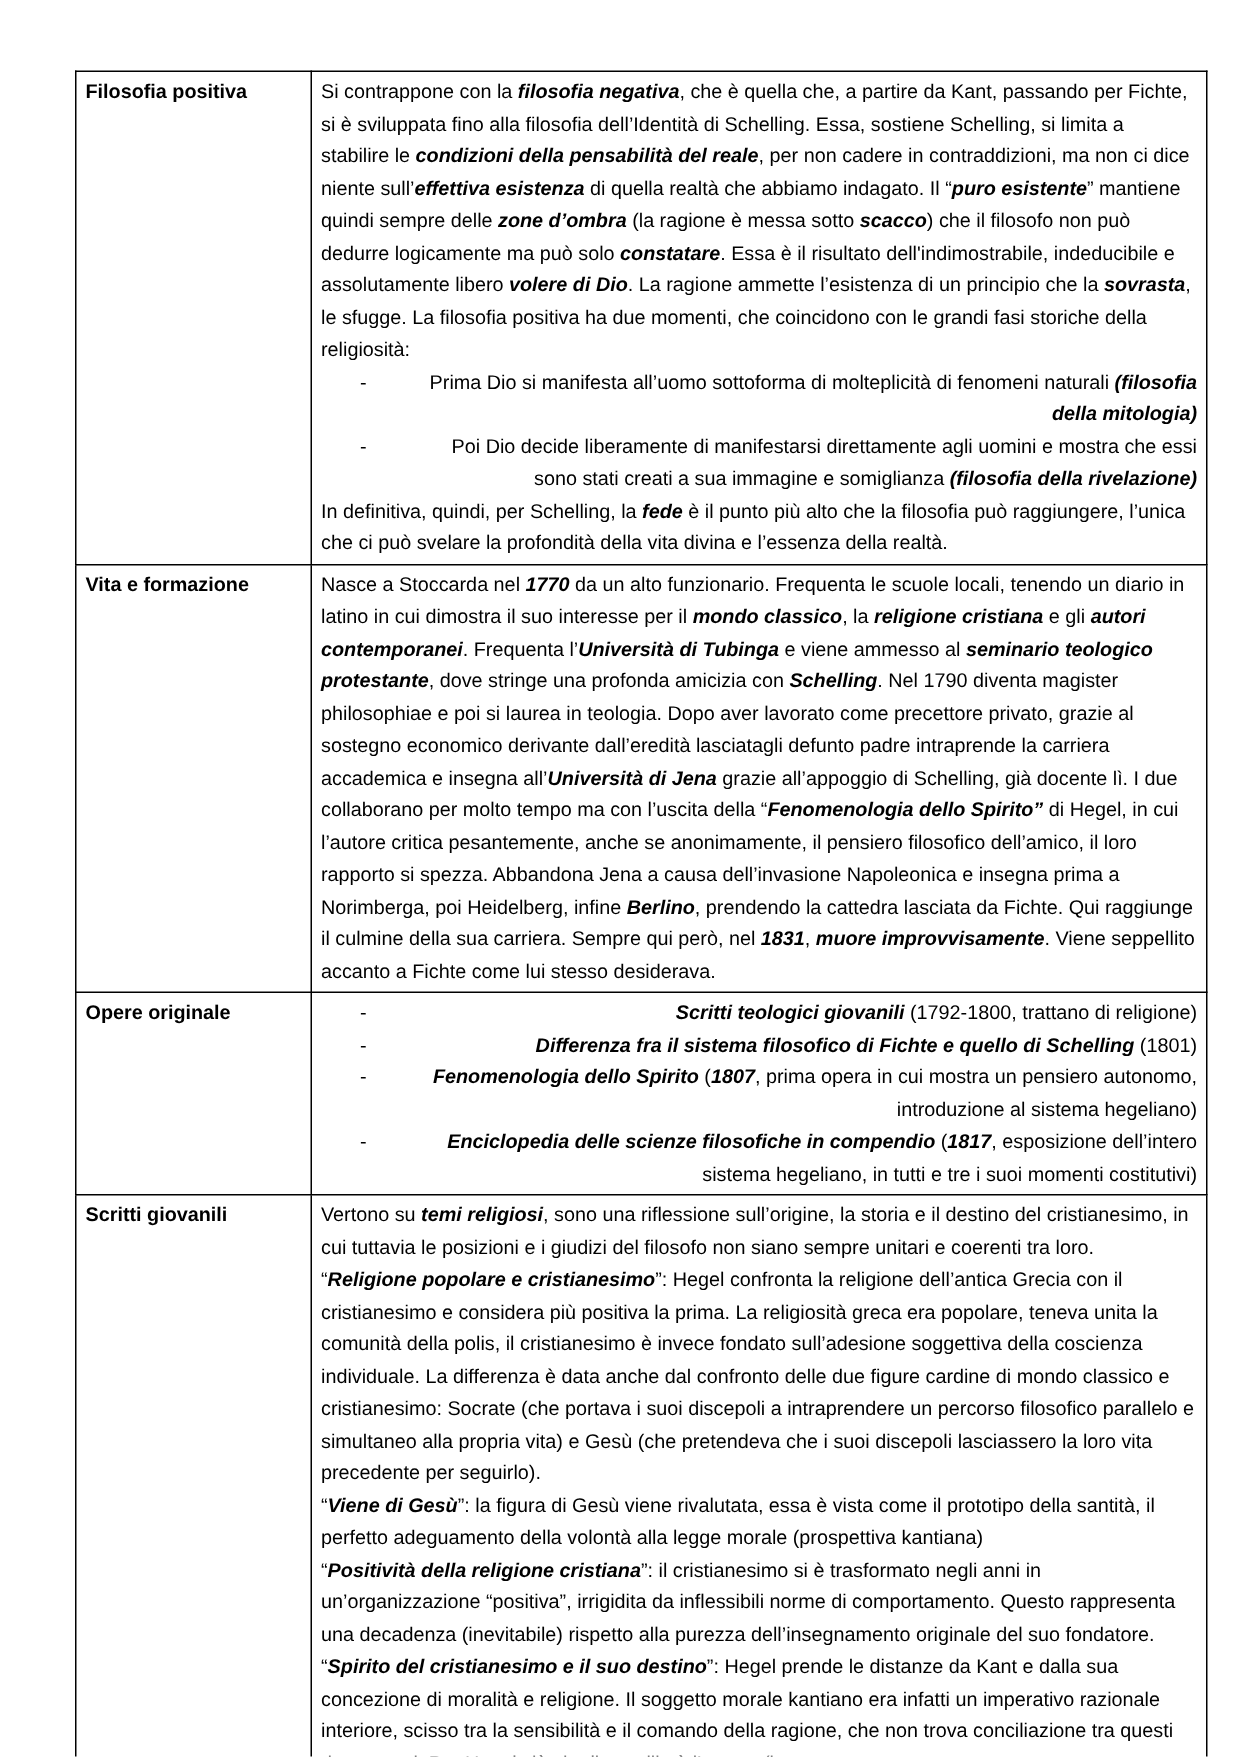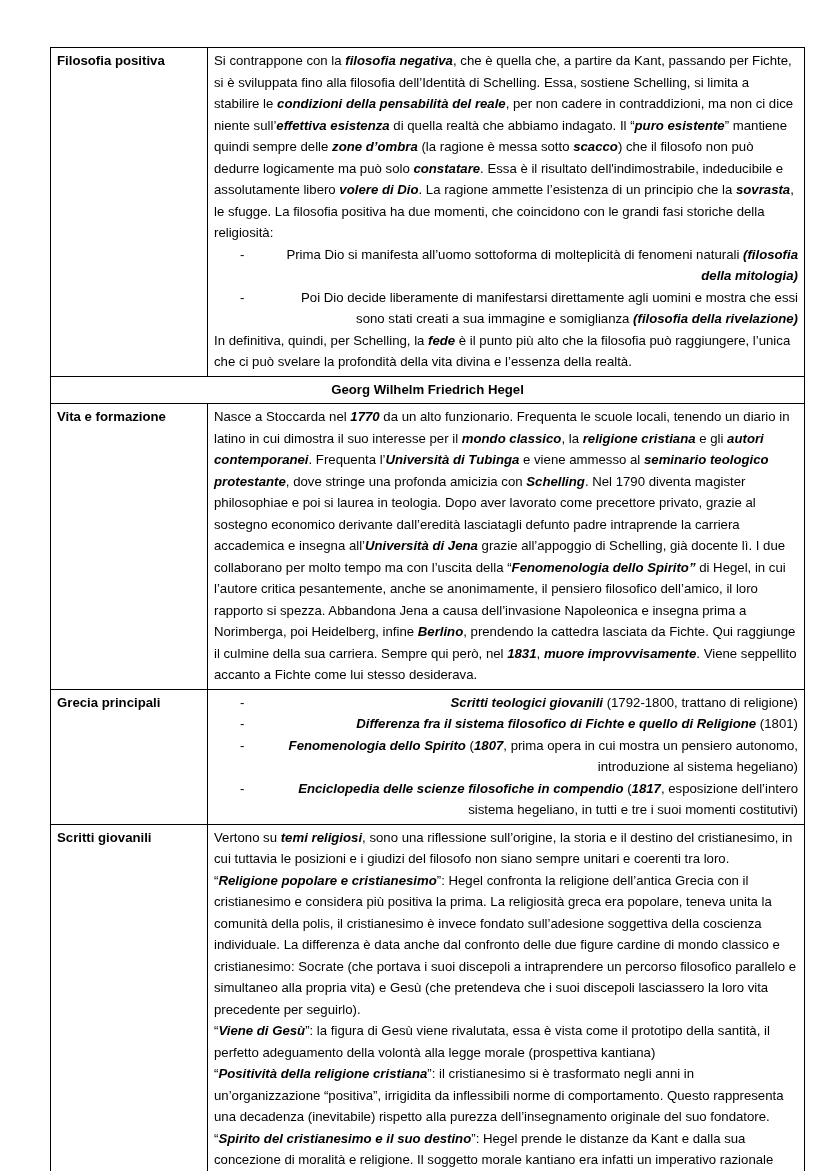--- a/index.html
+++ b/index.html
@@ -84,34 +84,31 @@
           <td class="body-cell">
             <p class="para">Si contrappone con la <b>filosofia negativa</b>, che è quella che, a partire da Kant, passando per Fichte, si è sviluppata fino alla filosofia dell’Identità di Schelling. Essa, sostiene Schelling, si limita a stabilire le <b>condizioni della pensabilità del reale</b>, per non cadere in contraddizioni, ma non ci dice niente sull’<b>effettiva esistenza</b> di quella realtà che abbiamo indagato. Il “<b>puro esistente</b>” mantiene quindi sempre delle <b>zone d’ombra</b> (la ragione è messa sotto <b>scacco</b>) che il filosofo non può dedurre logicamente ma può solo <b>constatare</b>. Essa è il risultato dell'indimostrabile, indeducibile e assolutamente libero <b>volere di Dio</b>. La ragione ammette l’esistenza di un principio che la <b>sovrasta</b>, le sfugge. La filosofia positiva ha due momenti, che coincidono con le grandi fasi storiche della religiosità:</p>
             <ul class="dash-list">
               <li>Prima Dio si manifesta all’uomo sottoforma di molteplicità di fenomeni naturali <b>(filosofia della mitologia)</b></li>
               <li>Poi Dio decide liberamente di manifestarsi direttamente agli uomini e mostra che essi sono stati creati a sua immagine e somiglianza <b>(filosofia della rivelazione)</b></li>
             </ul>
             <p class="para">In definitiva, quindi, per Schelling, la <b>fede</b> è il punto più alto che la filosofia può raggiungere, l’unica che ci può svelare la profondità della vita divina e l’essenza della realtà.</p>
           </td>
         </tr>
         <tr>
-          <td class="section-header" colspan="2">Georg Wilhelm Friedrich Hegel</td>
-        </tr>
-        <tr>
           <td class="label-cell">Vita e formazione</td>
           <td class="body-cell">
             <p class="para">Nasce a Stoccarda nel <b>1770</b> da un alto funzionario. Frequenta le scuole locali, tenendo un diario in latino in cui dimostra il suo interesse per il <b>mondo classico</b>, la <b>religione cristiana</b> e gli <b>autori contemporanei</b>. Frequenta l’<b>Università di Tubinga</b> e viene ammesso al <b>seminario teologico protestante</b>, dove stringe una profonda amicizia con <b>Schelling</b>. Nel 1790 diventa magister philosophiae e poi si laurea in teologia. Dopo aver lavorato come precettore privato, grazie al sostegno economico derivante dall’eredità lasciatagli defunto padre intraprende la carriera accademica e insegna all’<b>Università di Jena</b> grazie all’appoggio di Schelling, già docente lì. I due collaborano per molto tempo ma con l’uscita della “<b>Fenomenologia dello Spirito”</b> di Hegel, in cui l’autore critica pesantemente, anche se anonimamente, il pensiero filosofico dell’amico, il loro rapporto si spezza. Abbandona Jena a causa dell’invasione Napoleonica e insegna prima a Norimberga, poi Heidelberg, infine <b>Berlino</b>, prendendo la cattedra lasciata da Fichte. Qui raggiunge il culmine della sua carriera. Sempre qui però, nel <b>1831</b>, <b>muore improvvisamente</b>. Viene seppellito accanto a Fichte come lui stesso desiderava.</p>
           </td>
         </tr>
         <tr>
-          <td class="label-cell">Grecia principali</td>
+          <td class="label-cell">Opere originale</td>
           <td class="body-cell">
             <ul class="dash-list">
               <li><b>Scritti teologici giovanili</b> (1792-1800, trattano di religione)</li>
-              <li><b>Differenza fra il sistema filosofico di Fichte e quello di Religione</b> (1801)</li>
+              <li><b>Differenza fra il sistema filosofico di Fichte e quello di Schelling</b> (1801)</li>
               <li><b>Fenomenologia dello Spirito</b> (<b>1807</b>, prima opera in cui mostra un pensiero autonomo, introduzione al sistema hegeliano)</li>
               <li><b>Enciclopedia delle scienze filosofiche in compendio</b> (<b>1817</b>, esposizione dell’intero sistema hegeliano, in tutti e tre i suoi momenti costitutivi)</li>
             </ul>
           </td>
         </tr>
         <tr>
           <td class="label-cell">Scritti giovanili</td>
           <td class="body-cell">
             <p class="para">Vertono su <b>temi religiosi</b>, sono una riflessione sull’origine, la storia e il destino del cristianesimo, in cui tuttavia le posizioni e i giudizi del filosofo non siano sempre unitari e coerenti tra loro.</p>
             <p class="para">“<b>Religione popolare e cristianesimo</b>”: Hegel confronta la religione dell’antica Grecia con il cristianesimo e considera più positiva la prima. La religiosità greca era popolare, teneva unita la comunità della polis, il cristianesimo è invece fondato sull’adesione soggettiva della coscienza individuale. La differenza è data anche dal confronto delle due figure cardine di mondo classico e cristianesimo: Socrate (che portava i suoi discepoli a intraprendere un percorso filosofico parallelo e simultaneo alla propria vita) e Gesù (che pretendeva che i suoi discepoli lasciassero la loro vita precedente per seguirlo).</p>

